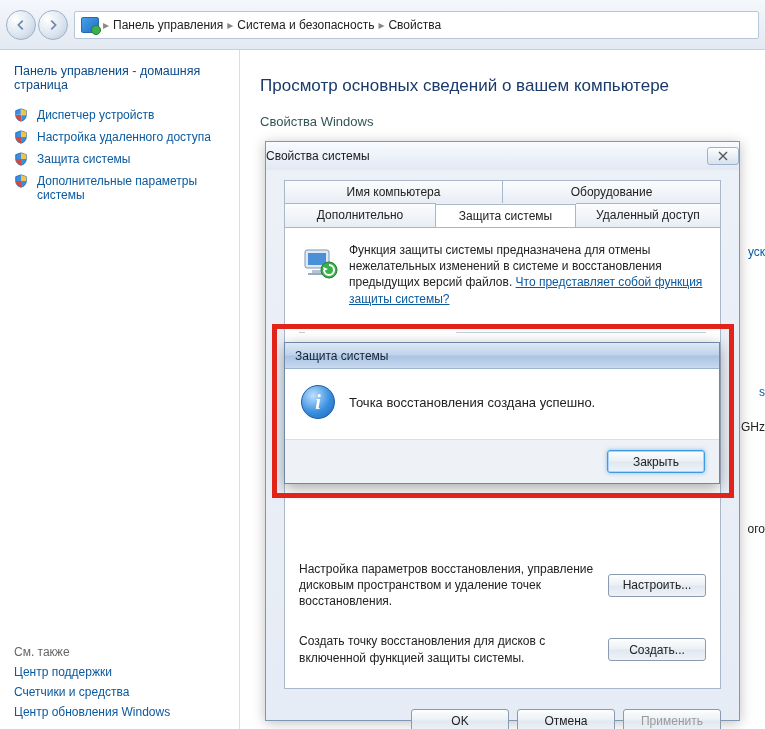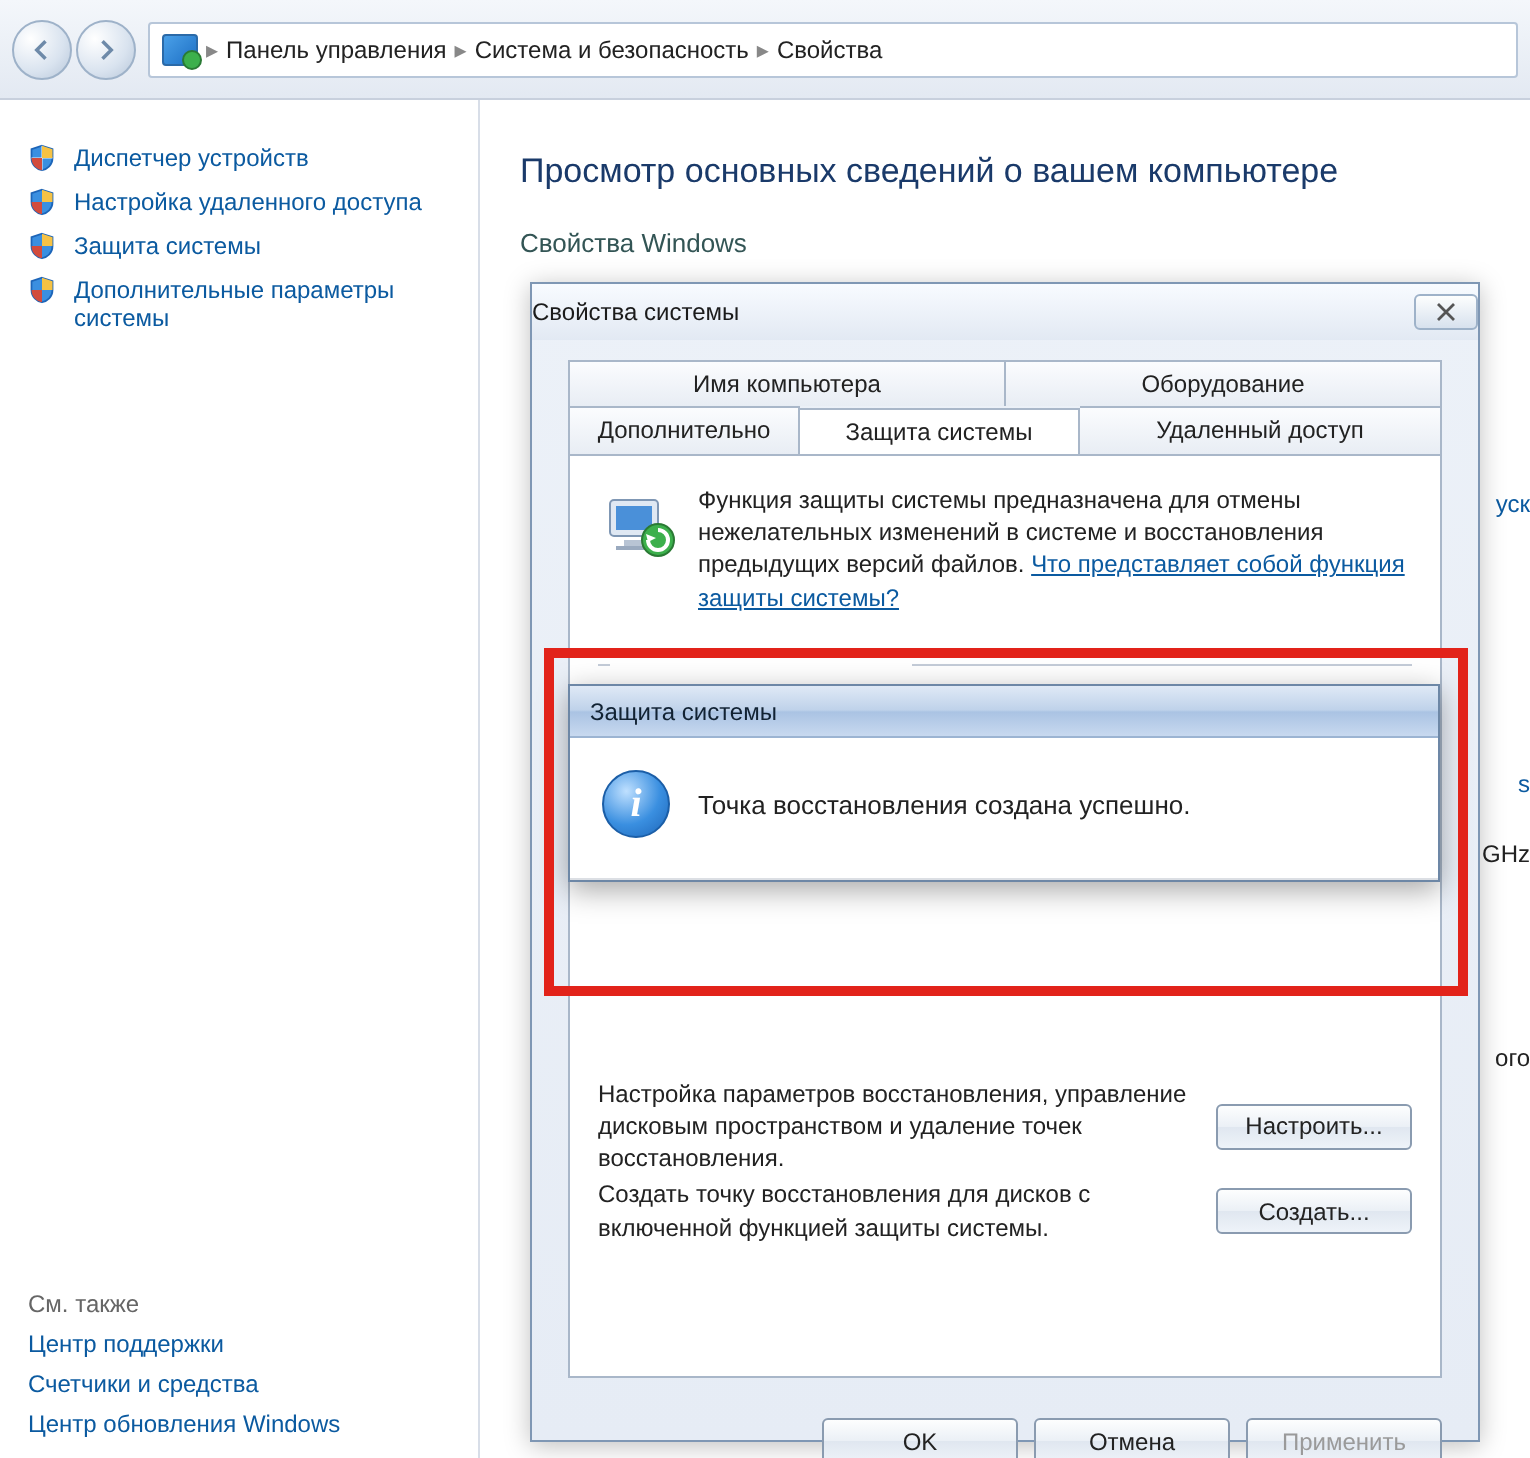--- a/index.html
+++ b/index.html
@@ -151,21 +151,21 @@
     border: 1px solid #9eb2c9;
     background: linear-gradient(#fdfefe,#d7e1ee);
     display:flex;align-items:center;justify-content:center;
     color:#555;
   }
   .dlg-body {
     padding: 10px 18px 12px 18px;
   }
   .tabrow { display:flex; }
   .tabrow.top .tab { flex:1; }
-  .tabrow.bottom .tab:nth-child(1){width:116px;}
+  .tabrow.bottom .tab:nth-child(1){width:152px;}
   .tabrow.bottom .tab:nth-child(2){width:140px;}
   .tabrow.bottom .tab:nth-child(3){flex:1;}
   .tab {
     border: 1px solid #a9b7c9;
     border-bottom: none;
     background: linear-gradient(#fbfcfe,#e8edf4);
     padding: 4px 0;
     text-align: center;
     font-size: 12px;
     cursor: pointer;
@@ -203,21 +203,21 @@
   .groupbox::before {
     content:"";
     position:absolute; top:7px; left:0; right:0; height:1px; background:#c4ccd8;
   }
   .group-title {
     position:absolute; top:0; left:6px; background:#fff; padding:17px 4px;
     color:#222;
   }
   .group-line { font-size:12px; color:#222; }
 
-  .settings-row { display:flex; align-items:center; gap:10px; margin-top:2px; }
+  .settings-row { display:flex; align-items:center; gap:10px; margin-top:24px; }
   .settings-row .desc { flex:1; font-size:12px; color:#222; line-height:1.35; }
   .winbtn {
     min-width: 98px;
     height: 23px;
     border: 1px solid #8a9bb0;
     border-radius: 3px;
     background: linear-gradient(#fdfefe, #ebf0f6 49%, #e0e7f0 51%, #eef3f9);
     color:#222;
     font-size:12px;
     cursor:pointer;
@@ -301,20 +301,21 @@
     <span class="crumb">Панель управления</span>
     <span class="sep">▸</span>
     <span class="crumb">Система и безопасность</span>
     <span class="sep">▸</span>
     <span class="crumb">Свойства</span>
   </div>
 </div>
 
 <div class="main">
   <div class="sidebar">
+    <div class="cp-home">Панель управления - домашняя страница</div>
 
     <div class="sideitem">
       <span class="shield">
         <svg viewBox="0 0 16 16">
             <path d="M8 1 L14 3 V8 C14 12 11 14.5 8 15 C5 14.5 2 12 2 8 V3 Z" fill="#3a8fe0" stroke="#1d65b8"></path>
             <path d="M8 1 L8 15" stroke="#fff" stroke-width="0.5"></path>
             <path d="M2 8 L14 8" stroke="#fff" stroke-width="0.5"></path>
             <path d="M8 1 L14 3 V8 L8 8 Z" fill="#f6c244"></path>
             <path d="M8 8 L8 15 C5 14.5 2 12 2 8 Z" fill="#d24b3c"></path>
           </svg>
@@ -435,15 +436,18 @@
 </div>
 
 <div class="dlg-msg">
   <div class="titlebar">
     <span>Защита системы</span>
   </div>
   <div class="msgbody">
     <div class="info-icon">i</div>
     <div style="font-size:13px;color:#222;">Точка восстановления создана успешно.</div>
   </div>
+  <div class="msgfoot">
+    <button class="winbtn primary">Закрыть</button>
+  </div>
 </div>
 
 <div class="redbox" style="left:272px; top:324px; width:462px; height:174px;"></div>
 
 </body></html>

